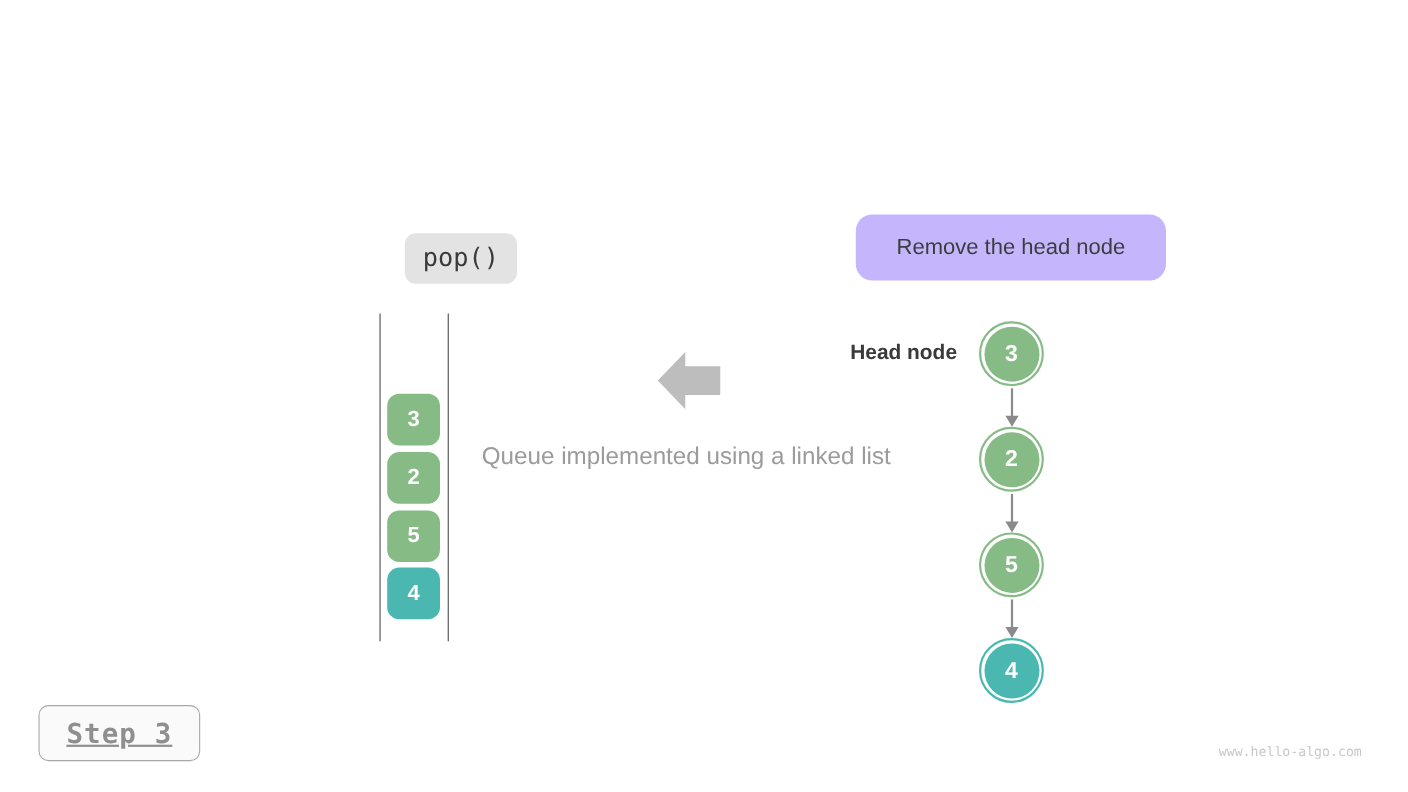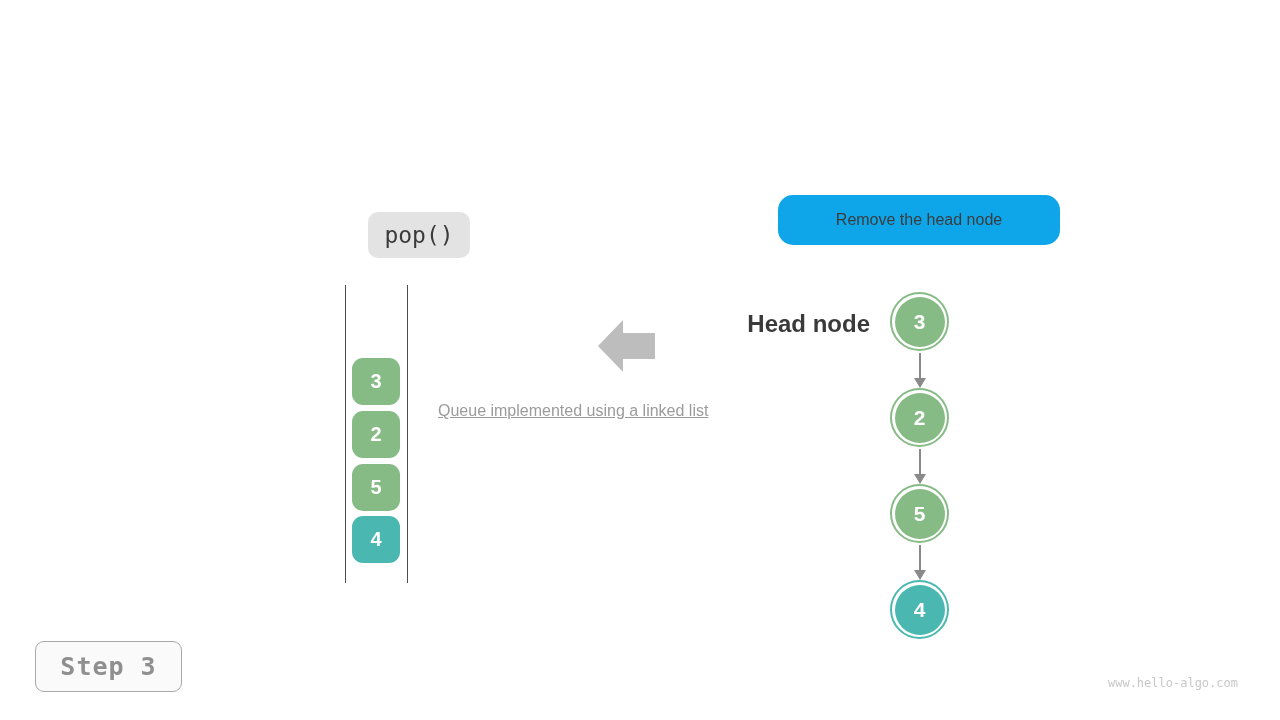--- a/index.html
+++ b/index.html
@@ -9,42 +9,42 @@
   }
   
   .op-label{
     position:absolute;left:328px;top:212px;width:102px;height:46px;
     background:#e3e3e3;border-radius:10px;
     display:flex;align-items:center;justify-content:center;
     font-family:"DejaVu Sans Mono", monospace;font-size:23px;color:#3a3a3a;margin-left:40px;
   }
   
   .annotation{
-    position:absolute;left:778px;top:195px;width:282px;height:50px;
-    background:#0ea5e9;border-radius:15px;
+    position:absolute;left:778px;top:195px;width:282px;height:60px;
+    background:#c4b5fd;border-radius:15px;
     display:flex;align-items:center;justify-content:center;
-    font-size:16px;color:#3c3c3c;
+    font-size:20px;color:#3c3c3c;
   }
   
   .stack-frame{
     position:absolute;left:345px;top:285px;width:63px;height:298px;
     box-sizing:border-box;
     border-left:1.5px solid #4d4d4d;border-right:1.5px solid #4d4d4d;
   }
   .stack-box{
     position:absolute;left:352px;width:48px;height:47px;border-radius:11px;
     display:flex;align-items:center;justify-content:center;
     color:#ffffff;font-weight:bold;font-size:20px;
   }
   
   .big-arrow{position:absolute;left:598px;top:320px;}
   
   .caption{
     position:absolute;left:438px;top:402px;
-    font-size:16px;color:#9b9b9b;white-space:nowrap;text-decoration:underline;
+    font-size:22px;color:#9b9b9b;white-space:nowrap;
   }
   
   .ll-node{
     position:absolute;left:890px;width:55px;height:55px;
     border:2.5px solid #86bb85;border-radius:50%;background:#ffffff;
     box-sizing:content-box;
   }
   .ll-node-inner{
     position:absolute;left:2.5px;top:2.5px;right:2.5px;bottom:2.5px;
     border-radius:50%;background:#86bb85;
@@ -55,32 +55,32 @@
   .connector{position:absolute;left:913px;width:13px;height:35px;}
   .c-line{position:absolute;left:5.5px;top:0;width:2.2px;height:27px;background:#8a8a8a;}
   .c-head{
     position:absolute;left:0.5px;top:25px;width:0;height:0;
     border-left:6px solid transparent;border-right:6px solid transparent;
     border-top:10px solid #8a8a8a;
   }
   
   .side-label{
     position:absolute;left:690px;width:180px;text-align:right;
-    font-weight:bold;font-size:24px;color:#3a3a3a;white-space:nowrap;
+    font-weight:bold;font-size:19px;color:#3a3a3a;white-space:nowrap;
   }
   .side-label.head{top:310px;}
   .side-label.tail{top:598px;}
   
   .step-box{
     position:absolute;left:35px;top:641px;width:147px;height:51px;
     box-sizing:border-box;background:#fafafa;
     border:1.5px solid #a8a8a8;border-radius:9px;
     display:flex;align-items:center;justify-content:center;
     font-family:"DejaVu Sans Mono", monospace;font-weight:bold;
-    font-size:25px;color:#8f8f8f;letter-spacing:1px;
+    font-size:25px;color:#8f8f8f;letter-spacing:1px;text-decoration:underline;
   }
   
   .watermark{
     position:absolute;right:42px;top:676px;
     font-family:"DejaVu Sans Mono", monospace;font-size:12px;color:#c8c8c8;
   }
 </style>
 </head>
 <body>
 

